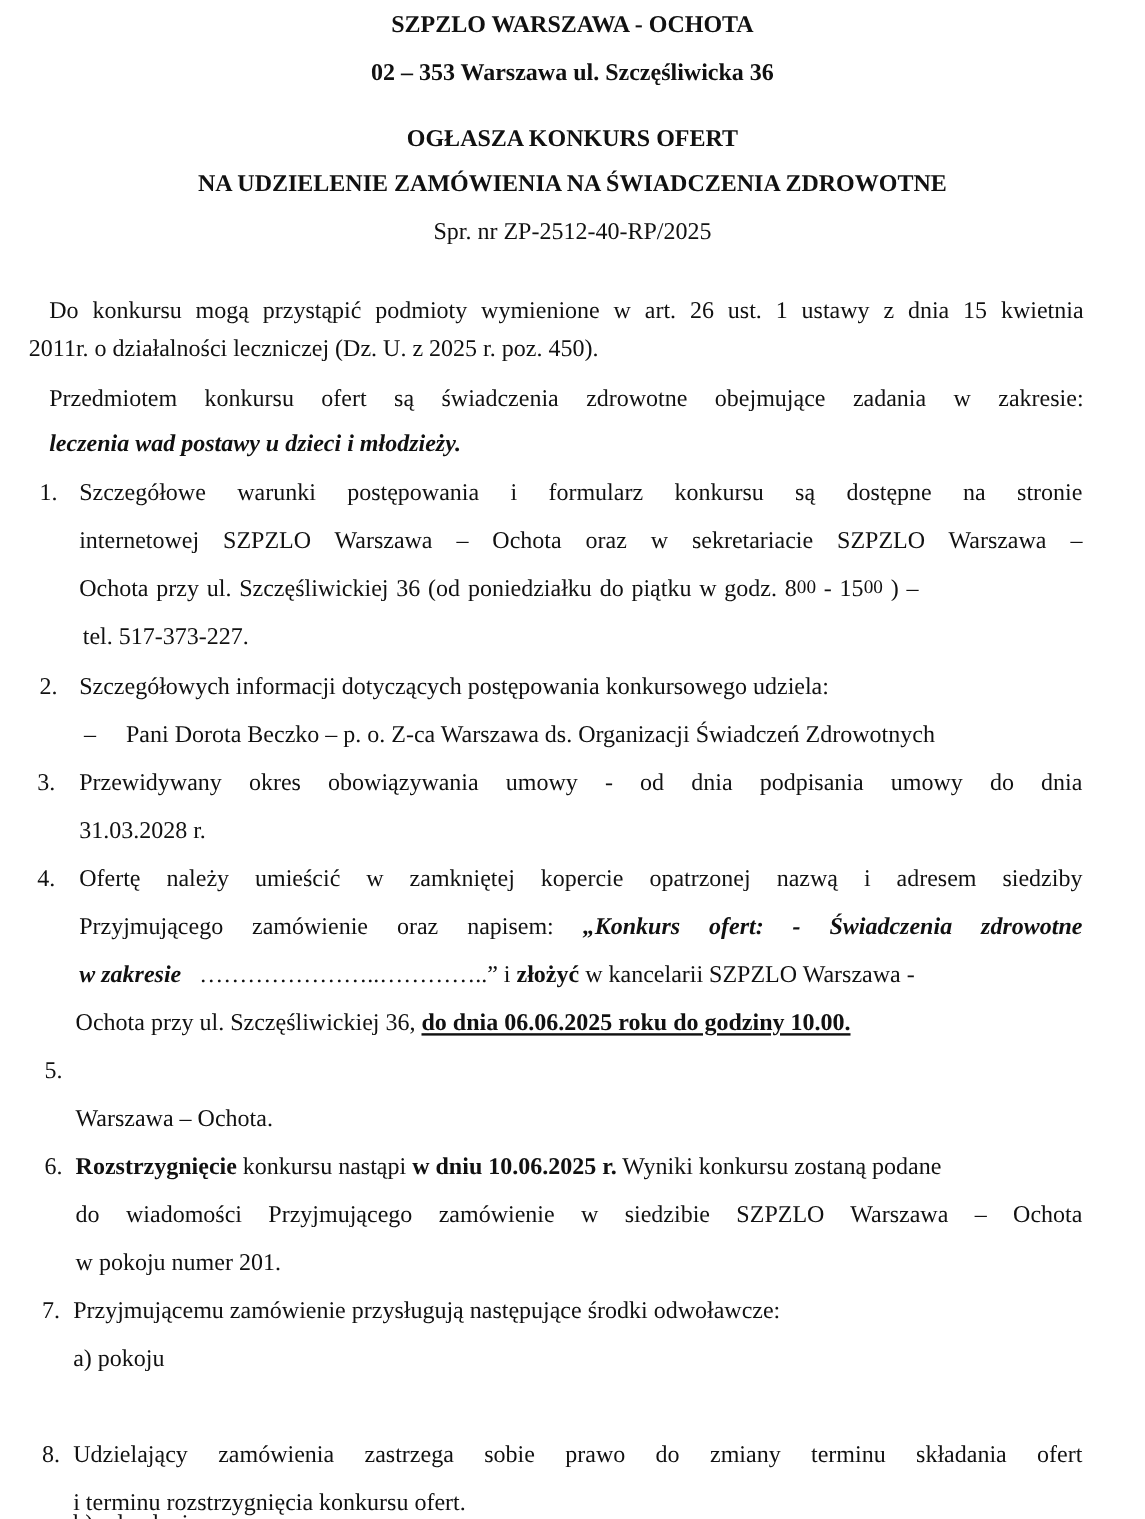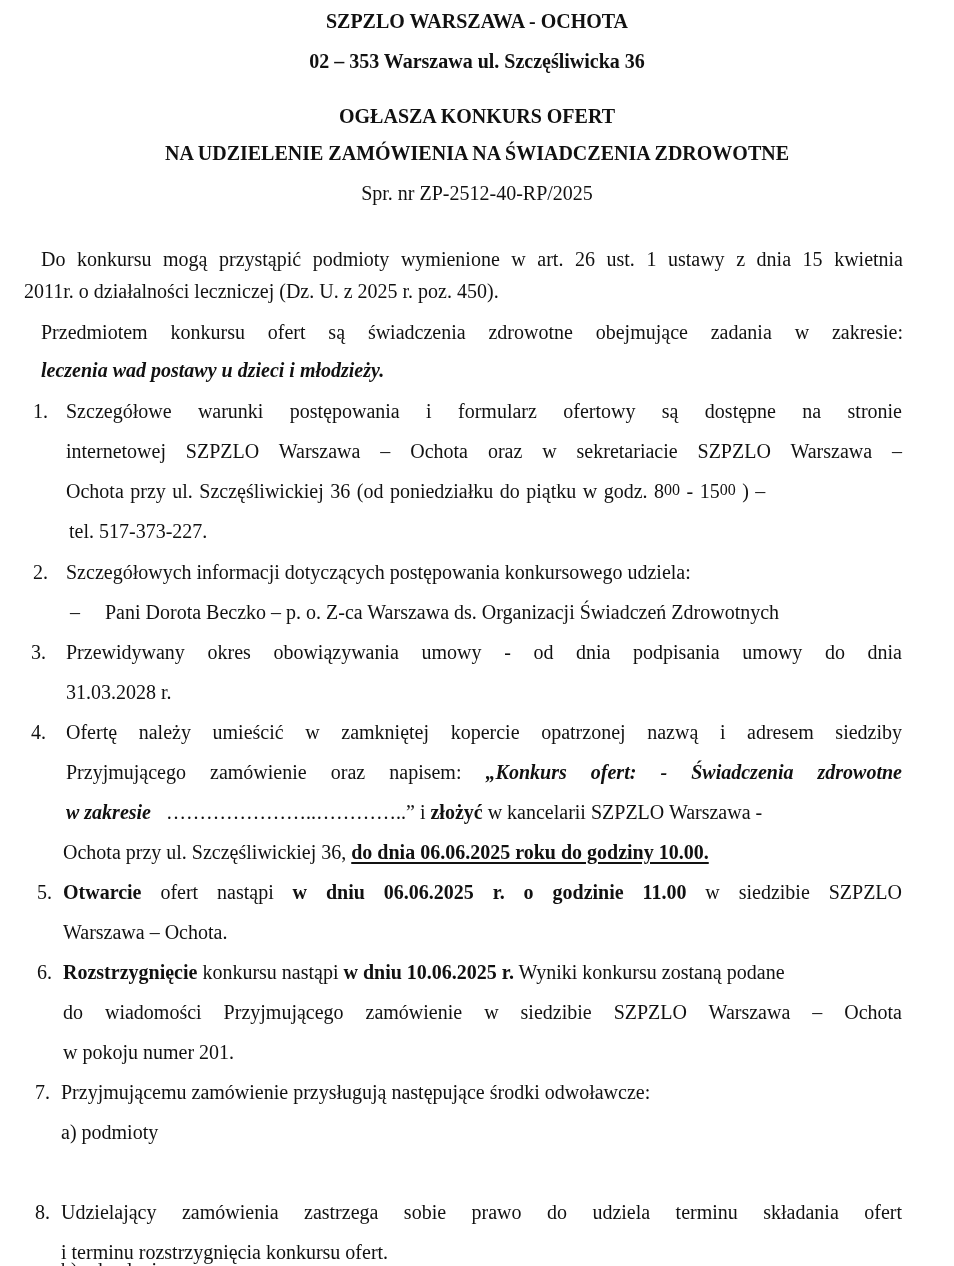--- a/index.html
+++ b/index.html
@@ -29,51 +29,50 @@
   <div class="hdr b" style="top:104px;">OGŁASZA KONKURS OFERT</div>
   <div class="hdr b" style="top:141px;">NA UDZIELENIE ZAMÓWIENIA NA ŚWIADCZENIA ZDROWOTNE</div>
   <div class="hdr" style="top:181px;">Spr. nr ZP-2512-40-RP/2025</div>
 
   <div class="line just" style="left:41px; width:862px; top:247px;">Do konkursu mogą przystąpić podmioty wymienione w art. 26 ust. 1 ustawy z dnia 15 kwietnia</div>
   <div class="line" style="left:24px; top:279px;">2011r. o działalności leczniczej (Dz. U. z 2025 r. poz. 450).</div>
   <div class="line just" style="left:41px; width:862px; top:320px;">Przedmiotem konkursu ofert są świadczenia zdrowotne obejmujące zadania w zakresie:</div>
   <div class="line" style="left:41px; top:358px; font-weight:bold; font-style:italic;">leczenia wad postawy u dzieci i młodzieży.</div>
 
   <div class="num" style="left:33px; top:399px;">1.</div>
-  <div class="line just" style="left:66px; width:836px; top:399px;">Szczegółowe warunki postępowania i formularz ofertowy są dostępne na stronie</div>
+  <div class="line just" style="left:66px; width:836px; top:399px;">Szczegółowe warunki postępowania i formularz konkursu są dostępne na stronie</div>
   <div class="line just" style="left:66px; width:836px; top:439px;">internetowej SZPZLO Warszawa – Ochota oraz w sekretariacie SZPZLO Warszawa –</div>
   <div class="line" style="left:66px; width:836px; top:479px; word-spacing:1.5px;"><span>Ochota przy ul. Szczęśliwickiej 36 (od poniedziałku do piątku w godz. 8</span><sup>00</sup><span> - 15</span><sup>00</sup><span> ) –</span></div>
   <div class="line" style="left:69px; top:519px;">tel. 517-373-227.</div>
 
   <div class="num" style="left:33px; top:560px;">2.</div>
   <div class="line" style="left:66px; top:560px;">Szczegółowych informacji dotyczących postępowania konkursowego udziela:</div>
   <div class="line" style="left:70px; top:600px;">–</div>
   <div class="line" style="left:105px; top:600px;">Pani Dorota Beczko – p. o. Z-ca Warszawa ds. Organizacji Świadczeń Zdrowotnych</div>
 
   <div class="num" style="left:31px; top:640px;">3.</div>
   <div class="line just" style="left:66px; width:836px; top:640px;">Przewidywany okres obowiązywania umowy - od dnia podpisania umowy do dnia</div>
   <div class="line" style="left:66px; top:680px;">31.03.2028 r.</div>
 
   <div class="num" style="left:31px; top:720px;">4.</div>
   <div class="line just" style="left:66px; width:836px; top:720px;">Ofertę należy umieścić w zamkniętej kopercie opatrzonej nazwą i adresem siedziby</div>
   <div class="line just" style="left:66px; width:836px; top:760px;"><span>Przyjmującego zamówienie oraz napisem: </span> <b><i>„Konkurs ofert: - Świadczenia zdrowotne</i></b></div>
   <div class="line" style="left:66px; top:800px;"><b><i>w zakresie</i></b>&nbsp;&nbsp;&nbsp;<span>…………………..…………..”</span><span> i </span><b>złożyć</b><span> w kancelarii SZPZLO Warszawa -</span></div>
   <div class="line" style="left:63px; top:840px;"><span>Ochota przy ul. Szczęśliwickiej 36, </span> <b class="ul">do dnia 06.06.2025 roku do godziny 10.00.</b></div>
 
   <div class="num" style="left:37px; top:880px;">5.</div>
-  <div class="line just" style="left:63px; width:839px; top:880px;"><b>Otwarcie</b><span> ofert nastąpi </span><b>w dniu 06.06.2025 r. o godzinie 11.00</b><span> w siedzibie SZPZLO</span></div>
   <div class="line" style="left:63px; top:920px;">Warszawa – Ochota.</div>
 
   <div class="num" style="left:37px; top:960px;">6.</div>
   <div class="line" style="left:63px; width:839px; top:960px;"><b>Rozstrzygnięcie</b><span> konkursu nastąpi </span><b>w dniu 10.06.2025 r.</b><span> Wyniki konkursu zostaną podane</span></div>
   <div class="line just" style="left:63px; width:839px; top:1000px;">do wiadomości Przyjmującego zamówienie w siedzibie SZPZLO Warszawa – Ochota</div>
   <div class="line" style="left:63px; top:1040px;">w pokoju numer 201.</div>
 
   <div class="num" style="left:35px; top:1080px;">7.</div>
   <div class="line" style="left:61px; top:1080px;">Przyjmującemu zamówienie przysługują następujące środki odwoławcze:</div>
-  <div class="line" style="left:61px; top:1120px;">a) podmioty</div>
+  <div class="line" style="left:61px; top:1120px;">a) pokoju</div>
   <div class="line" style="left:61px; top:1224px;margin-top:34px;">b) odwołanie</div>
 
   <div class="num" style="left:35px; top:1200px;">8.</div>
-  <div class="line just" style="left:61px; width:841px; top:1200px;">Udzielający zamówienia zastrzega sobie prawo do udziela terminu składania ofert</div>
+  <div class="line just" style="left:61px; width:841px; top:1200px;">Udzielający zamówienia zastrzega sobie prawo do zmiany terminu składania ofert</div>
   <div class="line" style="left:61px; top:1240px;">i terminu rozstrzygnięcia konkursu ofert.</div>
 
 </div>
 
 </body></html>

